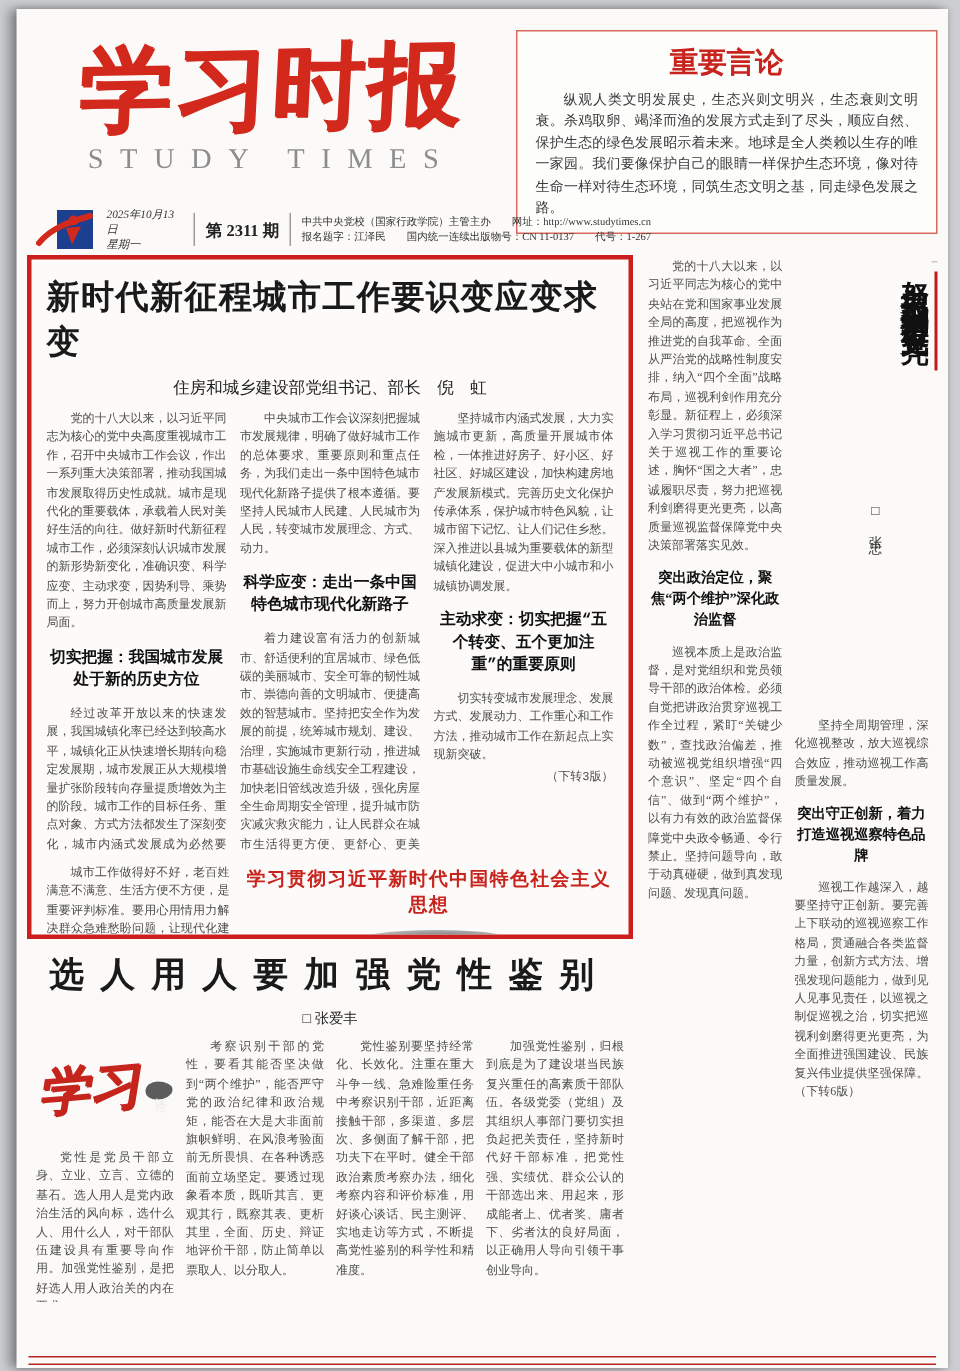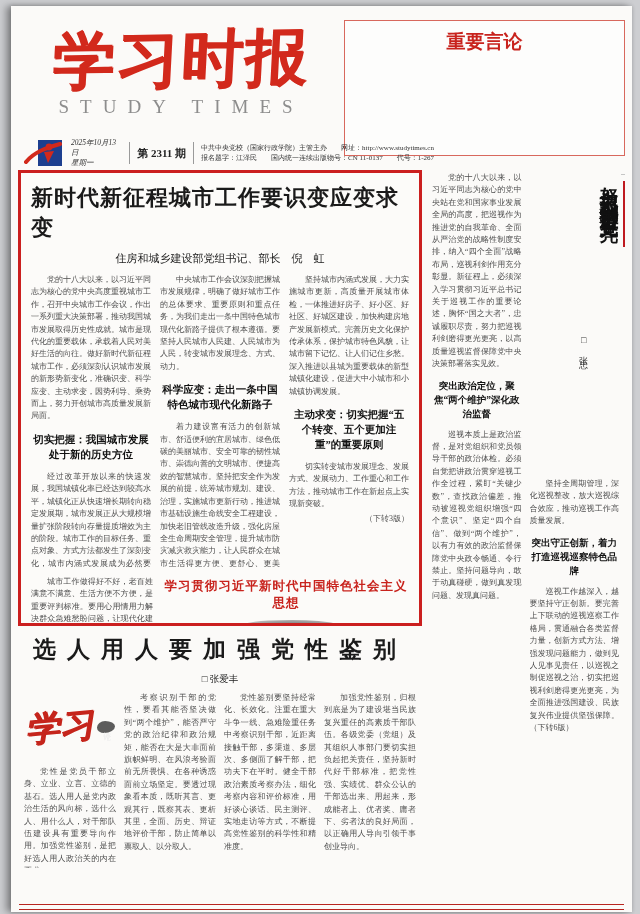--- a/index.html
+++ b/index.html
@@ -39,21 +39,21 @@
   .right-stack { flex:1; display:flex; flex-direction:row; min-width:0; }
 
   
   .lead-box { height:456px; border:3px solid #cb1f1f; padding:10px 10px 6px 10px;
     background:#fcfbf9; overflow:hidden; }
   .lead-box h1 { text-align:left; font-size:22px; letter-spacing:1px; color:#1a1a1a;
     font-weight:700; }
   .lead-byline { text-align:center; font-size:11px; color:#222; margin-top:8px; }
   .lead-cols { display:flex; gap:9px; height:296px; margin-top:8px; overflow:hidden; }
   .lcol { flex:1; font-size:8px; line-height:12.4px; color:#4d4d4d; text-align:justify;
-    overflow:hidden; }
+    overflow:hidden;font-family:Liberation Mono, monospace; }
   .lcol p { text-indent:2em; }
   .lcol h3 { font-size:10.5px; line-height:15px; color:#111; text-align:center;
     margin:9px 2px; font-weight:900; }
   .cont { text-align:right; font-size:8px; color:#4d4d4d; margin-top:2px; }
   .lead-footer { display:flex; gap:10px; margin-top:6px; height:74px; overflow:hidden; }
   .lf-text { width:122px; font-size:8px; line-height:12.4px; color:#4d4d4d;
     text-align:justify; text-indent:2em; overflow:hidden; }
   .banner { flex:1; text-align:center; }
   .slogan { color:#c8231d; font-weight:900; font-size:12.5px; letter-spacing:1px;
     margin-top:2px; }
@@ -136,20 +136,21 @@
         <div class="issue">第 2311 期</div>
         <div class="vsep"></div>
         <div class="pub-block">
           <div>中共中央党校（国家行政学院）主管主办　　网址：http://www.studytimes.cn</div>
           <div>报名题字：江泽民　　国内统一连续出版物号：CN 11-0137　　代号：1-267</div>
         </div>
       </div>
     </div>
     <div class="quote-box">
       <div class="quote-title">重要言论</div>
+      <p class="quote-body">纵观人类文明发展史，生态兴则文明兴，生态衰则文明衰。杀鸡取卵、竭泽而渔的发展方式走到了尽头，顺应自然、保护生态的绿色发展昭示着未来。地球是全人类赖以生存的唯一家园。我们要像保护自己的眼睛一样保护生态环境，像对待生命一样对待生态环境，同筑生态文明之基，同走绿色发展之路。</p>
     </div>
   </div>
 
   <div class="content-row">
 
     <div class="left-stack">
 
       <div class="lead-box">
         <h1>新时代新征程城市工作要识变应变求变</h1>
         <div class="lead-byline">住房和城乡建设部党组书记、部长　倪　虹</div>

